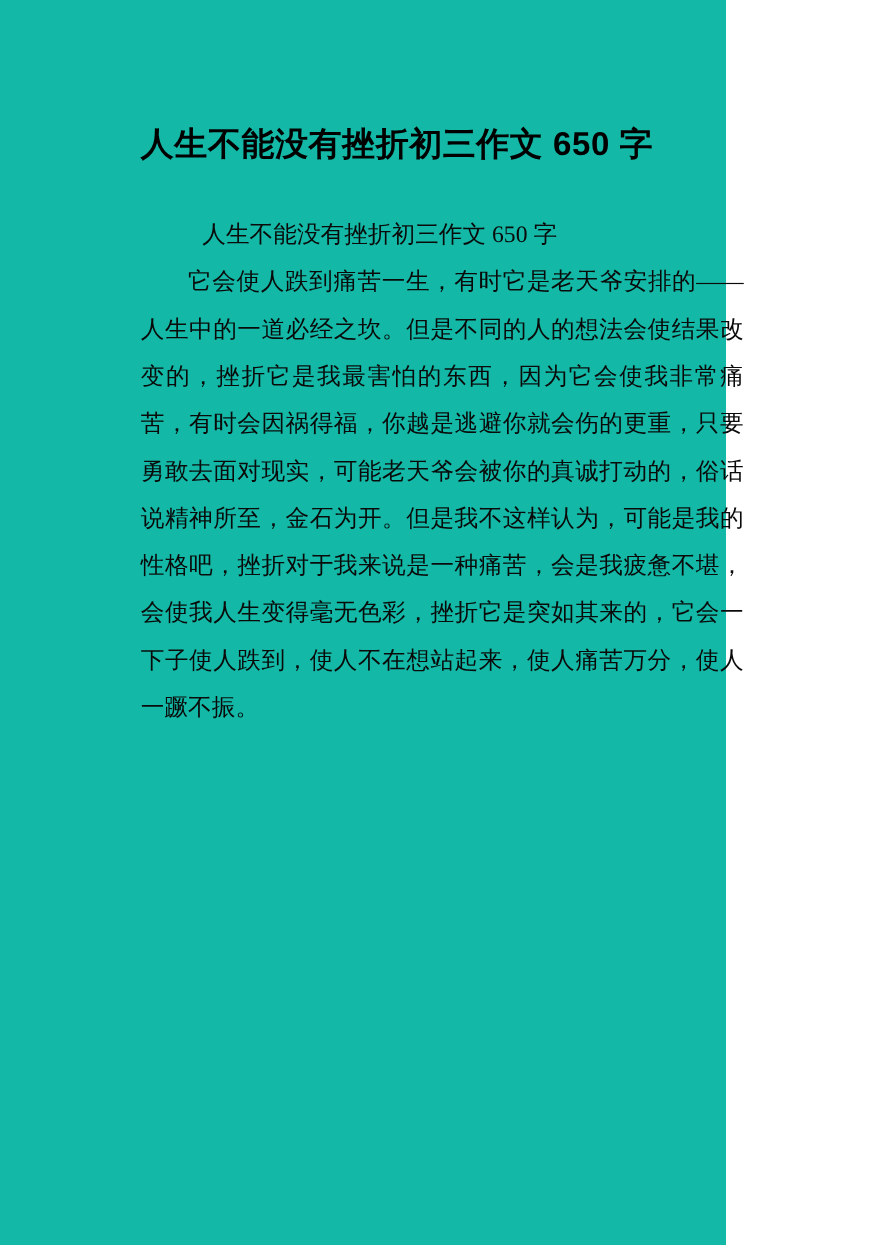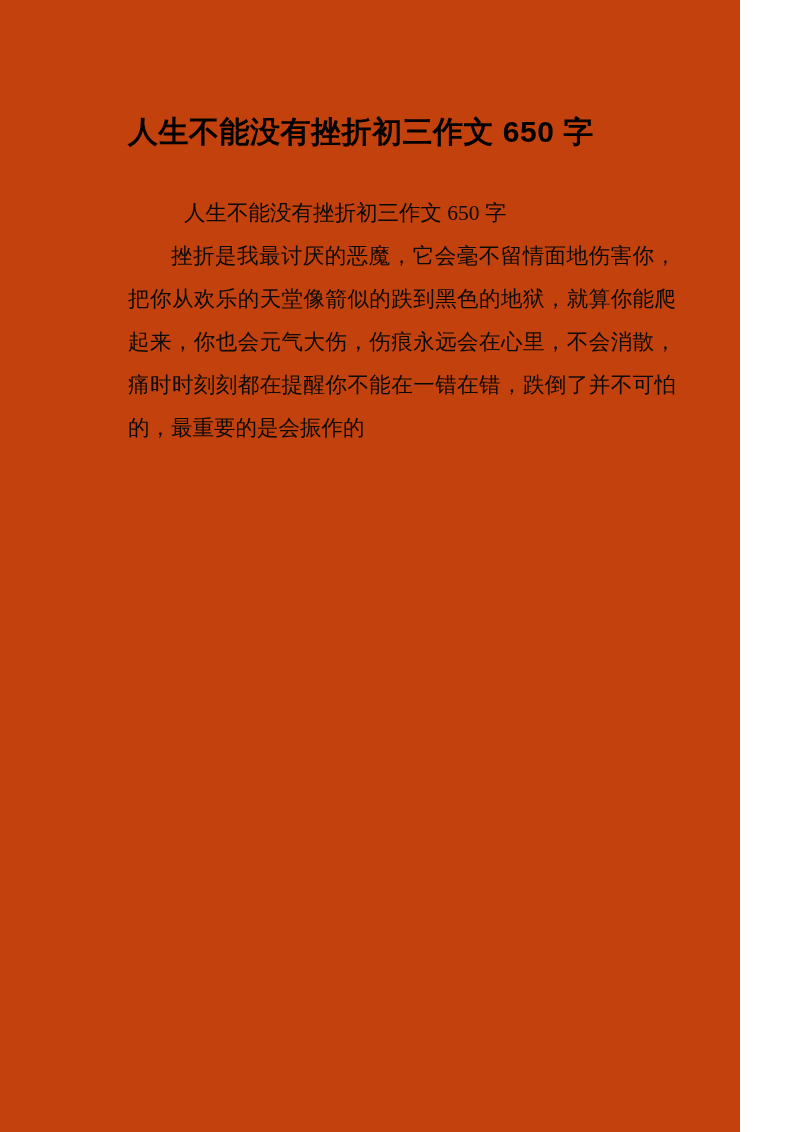--- a/index.html
+++ b/index.html
@@ -9,23 +9,23 @@
   }
   body {
     width: 800px;
     height: 1132px;
     font-family: "Liberation Serif", "DejaVu Serif", serif;
     color: #000000;
     overflow: hidden;
   }
   .page {
     position: relative;
-    width: 740px;
+    width: 660px;
     height: 1132px;
-    background: #c2410c;
+    background: #14b8a6;
     box-sizing: border-box;
     padding: 0;
   }
   .doc-title {
     position: absolute;
     left: 128px;
     top: 92px;
     width: 560px;
     font-family: "Liberation Sans", "DejaVu Sans", sans-serif;
     font-weight: bold;
@@ -57,16 +57,16 @@
 </style>
 </head>
 <body>
 
 <div class="page">
 
   <h1 class="doc-title">人生不能没有挫折初三作文 650 字</h1>
 
   <div class="body-text">
     <p class="first">人生不能没有挫折初三作文 650 字</p>
-    <p>挫折是我最讨厌的恶魔，它会毫不留情面地伤害你，把你从欢乐的天堂像箭似的跌到黑色的地狱，就算你能爬起来，你也会元气大伤，伤痕永远会在心里，不会消散，痛时时刻刻都在提醒你不能在一错在错，跌倒了并不可怕的，最重要的是会振作的</p>
+    <p>它会使人跌到痛苦一生，有时它是老天爷安排的——人生中的一道必经之坎。但是不同的人的想法会使结果改变的，挫折它是我最害怕的东西，因为它会使我非常痛苦，有时会因祸得福，你越是逃避你就会伤的更重，只要勇敢去面对现实，可能老天爷会被你的真诚打动的，俗话说精神所至，金石为开。但是我不这样认为，可能是我的性格吧，挫折对于我来说是一种痛苦，会是我疲惫不堪，会使我人生变得毫无色彩，挫折它是突如其来的，它会一下子使人跌到，使人不在想站起来，使人痛苦万分，使人一蹶不振。</p>
   </div>
 
 </div>
 
 </body></html>

